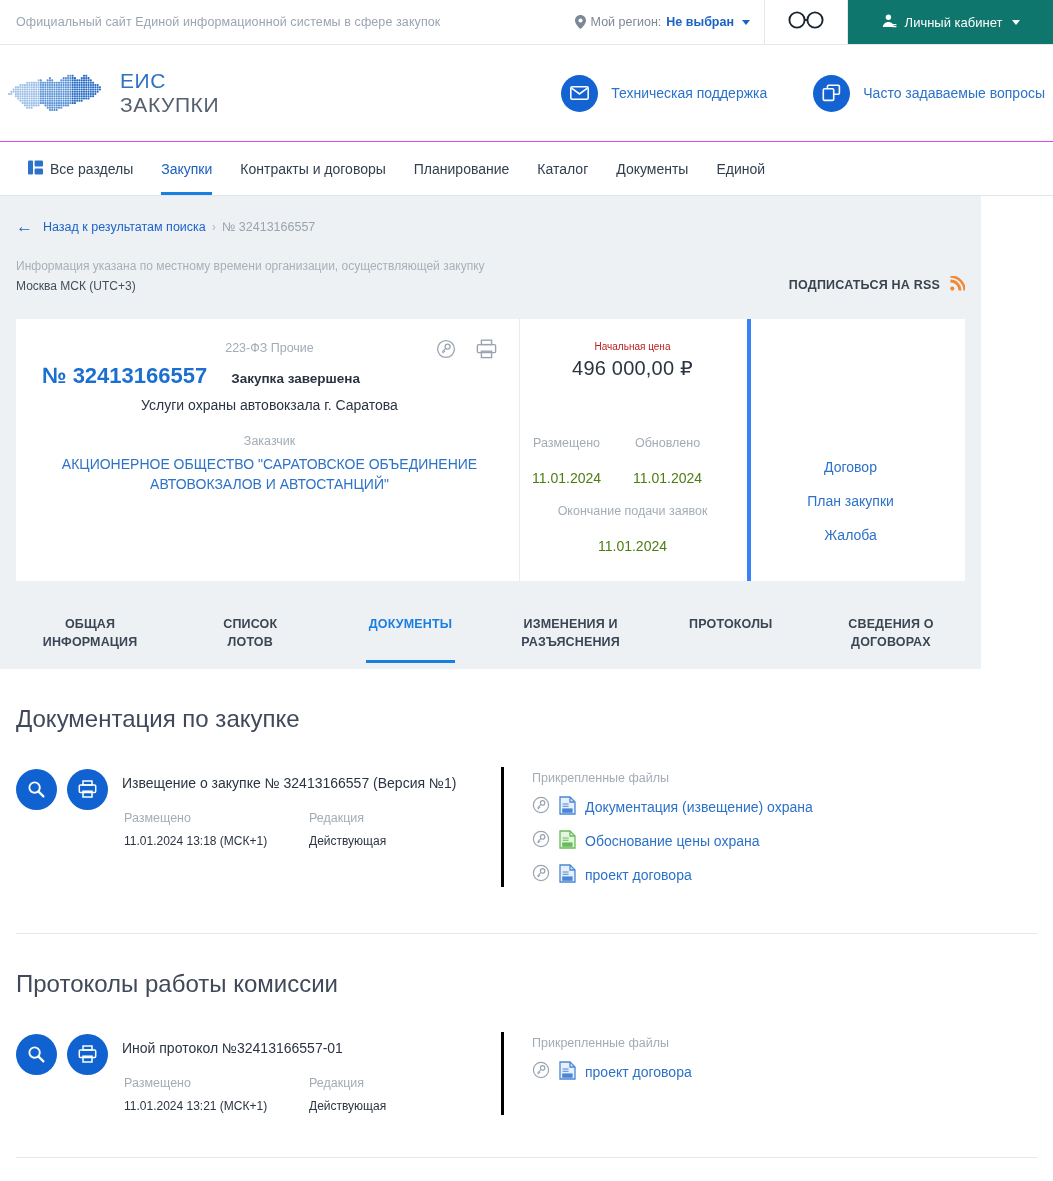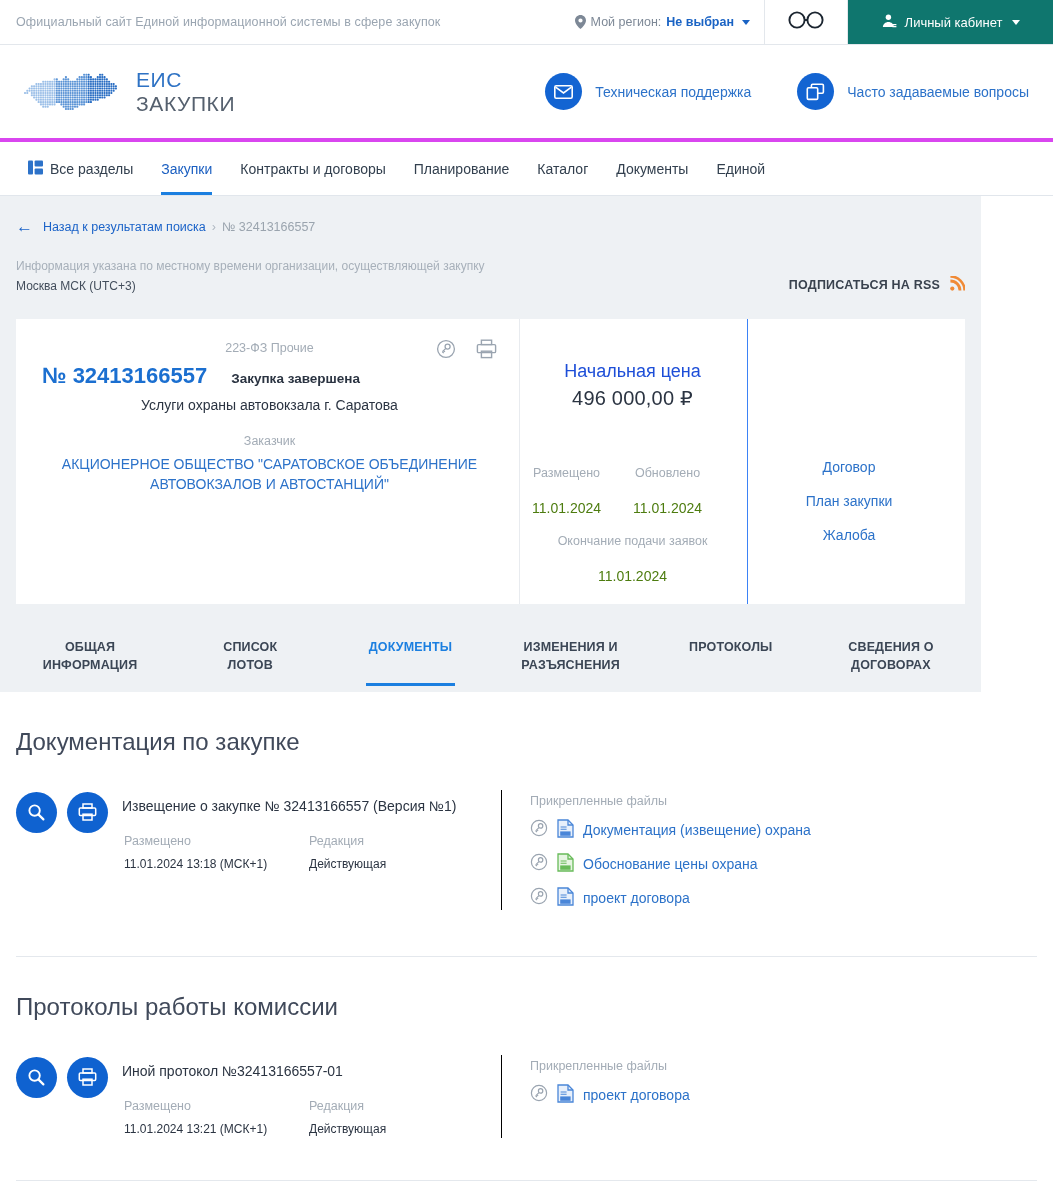--- a/index.html
+++ b/index.html
@@ -63,22 +63,22 @@
     border-left: 4px solid transparent;
     border-right: 4px solid transparent;
     border-top: 5px solid #ffffff;
     margin-left: 2px;
   }
 
   
   .brandrow {
     height: 97px;
     display: flex; align-items: center;
-    border-bottom: 4px solid #d946ef;
-    padding: 0 24px;
+    border-bottom: 1px solid #d946ef;
+    padding: 0 8px;
   }
   .logo-wrap { display: flex; align-items: center; gap: 12px; cursor: pointer; }
   .logo-map { width: 100px; height: 52px; }
   .logo-text { line-height: 1.12; }
   .logo-eis { font-size: 21px; color: #2e72c4; letter-spacing: .6px; }
   .logo-zakupki { font-size: 21px; color: #55606e; letter-spacing: .6px; }
   .brand-spacer { flex: 1 1 auto; }
   .support-link {
     display: flex; align-items: center; gap: 13px;
     margin-left: 46px; cursor: pointer;
@@ -153,38 +153,38 @@
     min-height: 225px;
     text-align: center;
   }
   .card-col-main { width: 503px; padding: 22px 22px 20px 26px; position: relative; }
   .card-col-price {
     width: 228px; padding: 22px 14px 20px 12px;
     border-left: 1px solid #e8ebef;
   }
   .card-col-links {
     flex: 1 1 auto; padding: 22px 35px 20px 20px;
-    border-left: 1px solid #3b82f6;
+    border-left: 4px solid #3b82f6;
   }
   .card-law { font-size: 12.5px; color: #a3acb6; }
   .card-actions {
     position: absolute; top: 20px; right: 22px;
     display: flex; align-items: center; gap: 20px;
   }
   .card-num-row {
     display: flex; align-items: baseline; gap: 24px;
     margin-top: 8px;
   }
   .card-number { font-size: 22px; font-weight: 700; color: #1b6fd0; cursor: pointer; }
   .card-status { font-size: 13.5px; font-weight: 700; color: #2b3442; }
   .field-label { font-size: 12.5px; color: #a3acb6; margin-top: 19px; }
   .field-value { font-size: 14px; color: #2b3442; margin-top: 7px; line-height: 1.42; }
   .field-value.link { color: #2c72c9; cursor: pointer; }
 
-  .price-label { font-size: 18px; color: #1d4ed8; margin-top: 20px; }
+  .price-label { font-size: 10px; color: #b91c1c; }
   .price-value { font-size: 20px; color: #2b3442; margin-top: 4px; letter-spacing: .2px; }
   .dates-grid {
     display: flex; gap: 32px; margin-top: 56px;
   }
   .date-label { font-size: 12.5px; color: #a3acb6; }
   .date-value { font-size: 14px; color: #4d7c0f; margin-top: 20px; }
   .dates-bottom { margin-top: 18px; }
 
   .side-link {
     font-size: 14px; color: #2c72c9; cursor: pointer;
@@ -234,21 +234,21 @@
     cursor: pointer; flex: 0 0 auto;
   }
   .doc-body { padding-top: 8px; }
   .doc-title { font-size: 14px; color: #2b3442; }
   .doc-meta { display: flex; gap: 0; margin-top: 20px; padding-left: 2px; }
   .meta-col { width: 185px; }
   .meta-label { font-size: 12.5px; color: #a3acb6; }
   .meta-value { font-size: 12px; color: #2b3442; margin-top: 7px; line-height: 1.55; }
   .doc-right {
     flex: 1 1 auto;
-    border-left: 1px solid #000000;
+    border-left: 3px solid #000000;
     padding: 4px 0 0 28px;
   }
   .files-label { font-size: 12.5px; color: #a3acb6; }
   .file-row {
     display: flex; align-items: center; gap: 9px;
     margin-top: 11px; cursor: pointer;
   }
   .file-name { font-size: 14px; color: #2c72c9; }
   .divider { height: 1px; background: #e4e8ed; margin: 46px 0 0 0; }
   .divider-bottom { height: 1px; background: #e4e8ed; margin-top: 42px; }

